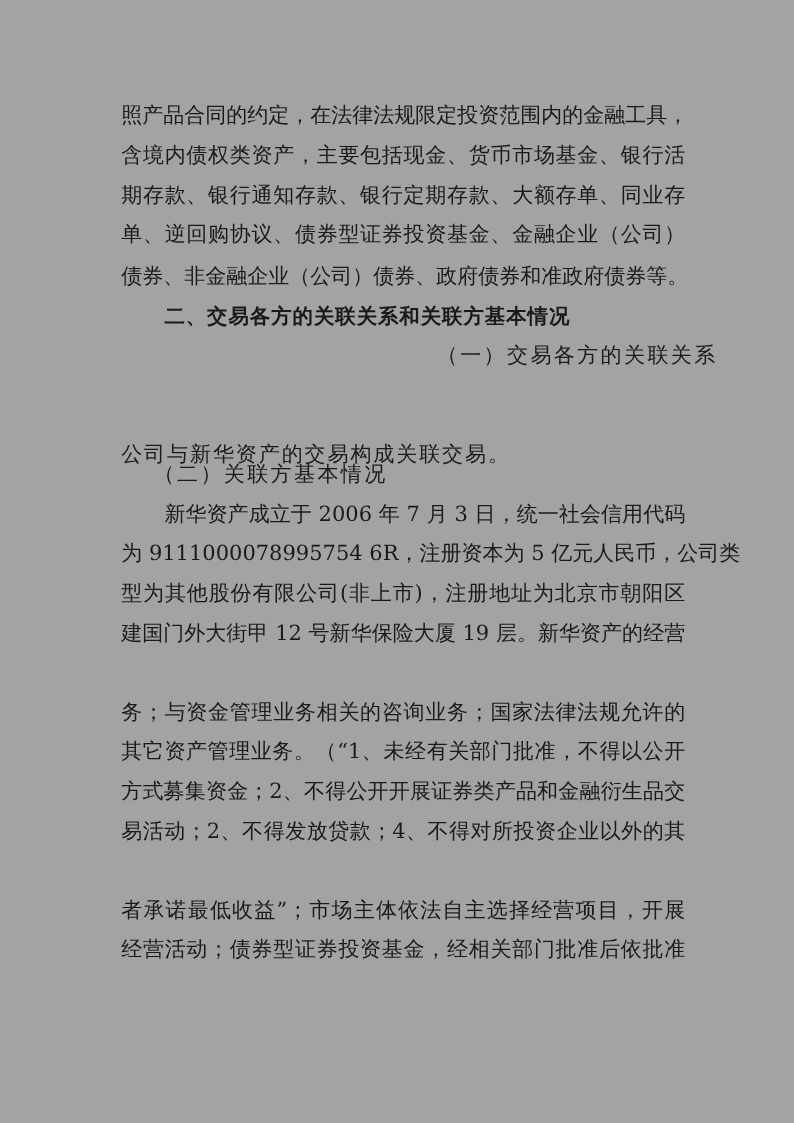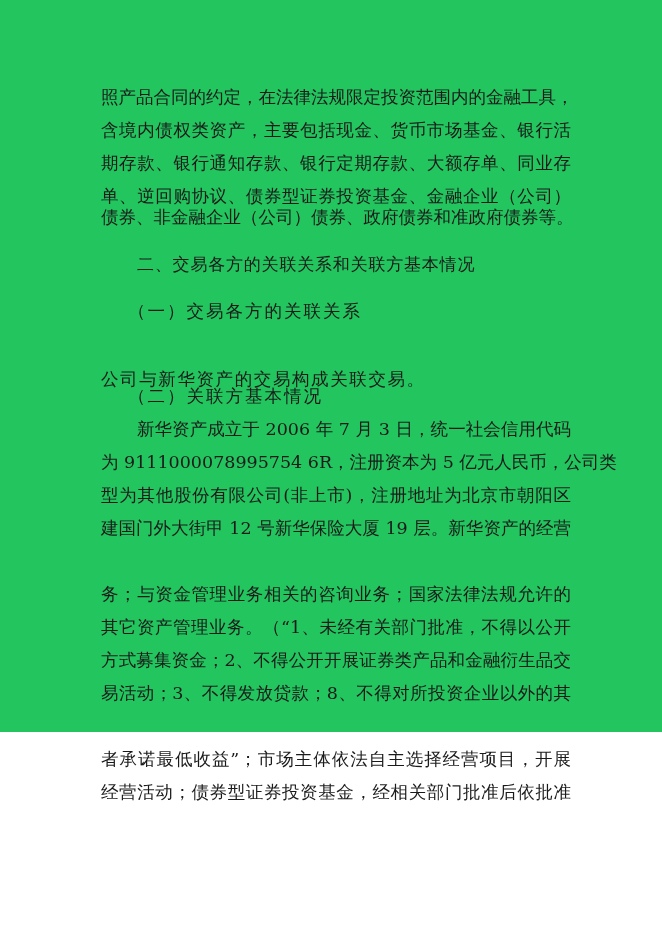--- a/index.html
+++ b/index.html
@@ -13,67 +13,67 @@
     position: relative;
     overflow: hidden;
     font-family: "DejaVu Serif", "Liberation Serif", serif;
     color: #1a1a1a;
   }
   .page {
     position: absolute;
     left: 0;
     top: 0;
     width: 662px;
-    height: 732px;
-    background: #22c55e;
+    height: 936px;
+    background: #a3a3a3;
   }
   .line {
     position: absolute;
     left: 101px;
     width: 470px;
     font-size: 17.5px;
     line-height: 22px;
     height: 22px;
     white-space: nowrap;
     letter-spacing: 1.6px;
   }
   .line.justify {
     text-align: justify;
     text-align-last: justify;
     letter-spacing: 0;
   }
   .line.indent { left: 137px; width: 434px; }
   .line.heading {
-    font-weight: normal;
+    font-weight: bold;
     font-family: "DejaVu Sans", "Liberation Sans", sans-serif;
     font-size: 17px;
     letter-spacing: 0.8px;
   }
   .line.sub { letter-spacing: 2px; }
 </style>
 </head>
 <body>
 
 <div class="page">
   <div class="line justify" style="top:86px">照产品合同的约定，在法律法规限定投资范围内的金融工具，</div>
   <div class="line justify" style="top:119px">含境内债权类资产，主要包括现金、货币市场基金、银行活</div>
   <div class="line justify" style="top:185px">单、逆回购协议、债券型证券投资基金、金融企业（公司）</div>
   <div class="line justify" style="top:152px">期存款、银行通知存款、银行定期存款、大额存单、同业存</div>
-  <div class="line justify" style="top:206px">债券、非金融企业（公司）债券、政府债券和准政府债券等。</div>
+  <div class="line justify" style="top:220px">债券、非金融企业（公司）债券、政府债券和准政府债券等。</div>
 
   <div class="line indent heading" style="top:253px">二、交易各方的关联关系和关联方基本情况</div>
-  <div class="line sub" style="top:300px; left:128px;">（一）交易各方的关联关系</div>
+  <div class="line sub" style="top:286px; left:128px;text-align:right;">（一）交易各方的关联关系</div>
 
   <div class="line" style="top:368px">公司与新华资产的交易构成关联交易。</div>
 
   <div class="line sub" style="top:385px; left:128px;">（二）关联方基本情况</div>
 
   <div class="line indent justify" style="top:418px">新华资产成立于 2006 年 7 月 3 日，统一社会信用代码</div>
   <div class="line justify" style="top:451px">为 9111000078995754 6R，注册资本为 5 亿元人民币，公司类</div>
   <div class="line justify" style="top:484px">型为其他股份有限公司(非上市)，注册地址为北京市朝阳区</div>
   <div class="line justify" style="top:517px">建国门外大街甲 12 号新华保险大厦 19 层。新华资产的经营</div>
   <div class="line justify" style="top:583px">务；与资金管理业务相关的咨询业务；国家法律法规允许的</div>
   <div class="line justify" style="top:616px">其它资产管理业务。（“1、未经有关部门批准，不得以公开</div>
   <div class="line justify" style="top:649px">方式募集资金；2、不得公开开展证券类产品和金融衍生品交</div>
-  <div class="line justify" style="top:682px">易活动；3、不得发放贷款；8、不得对所投资企业以外的其</div>
+  <div class="line justify" style="top:682px">易活动；2、不得发放贷款；4、不得对所投资企业以外的其</div>
   <div class="line justify" style="top:748px">者承诺最低收益”；市场主体依法自主选择经营项目，开展</div>
   <div class="line justify" style="top:781px">经营活动；债券型证券投资基金，经相关部门批准后依批准</div>
 </div>
 
 </body></html>

